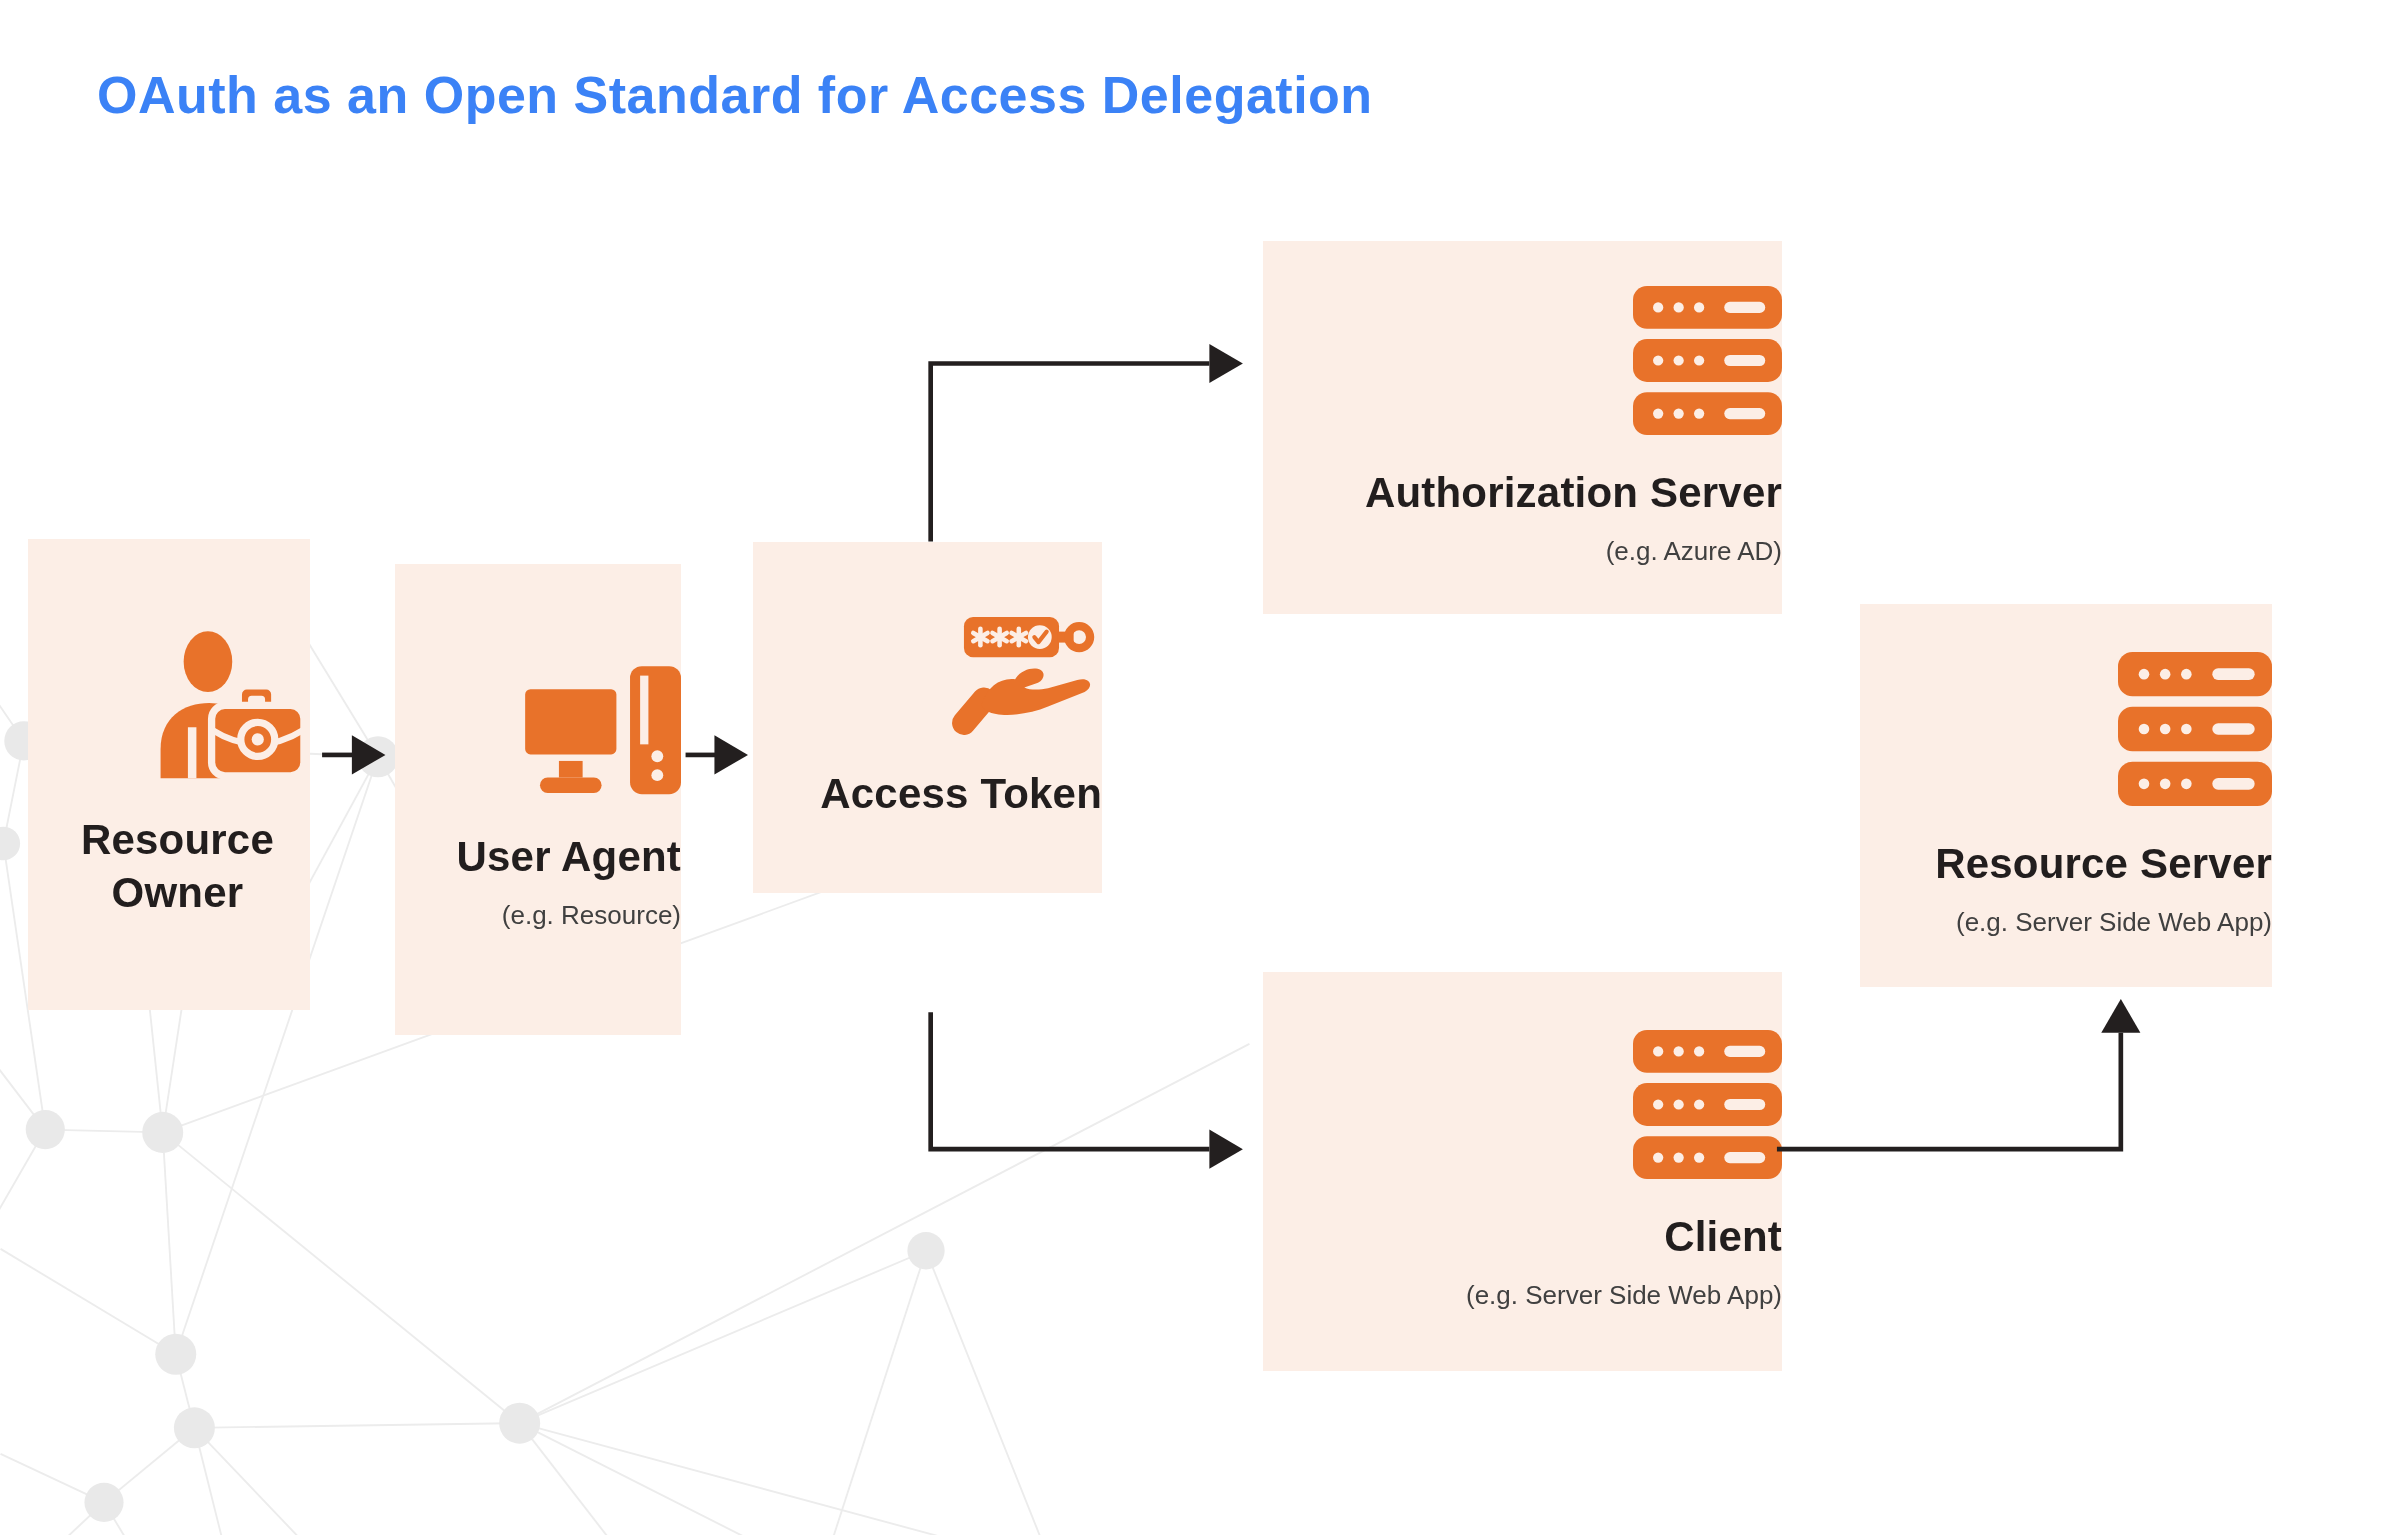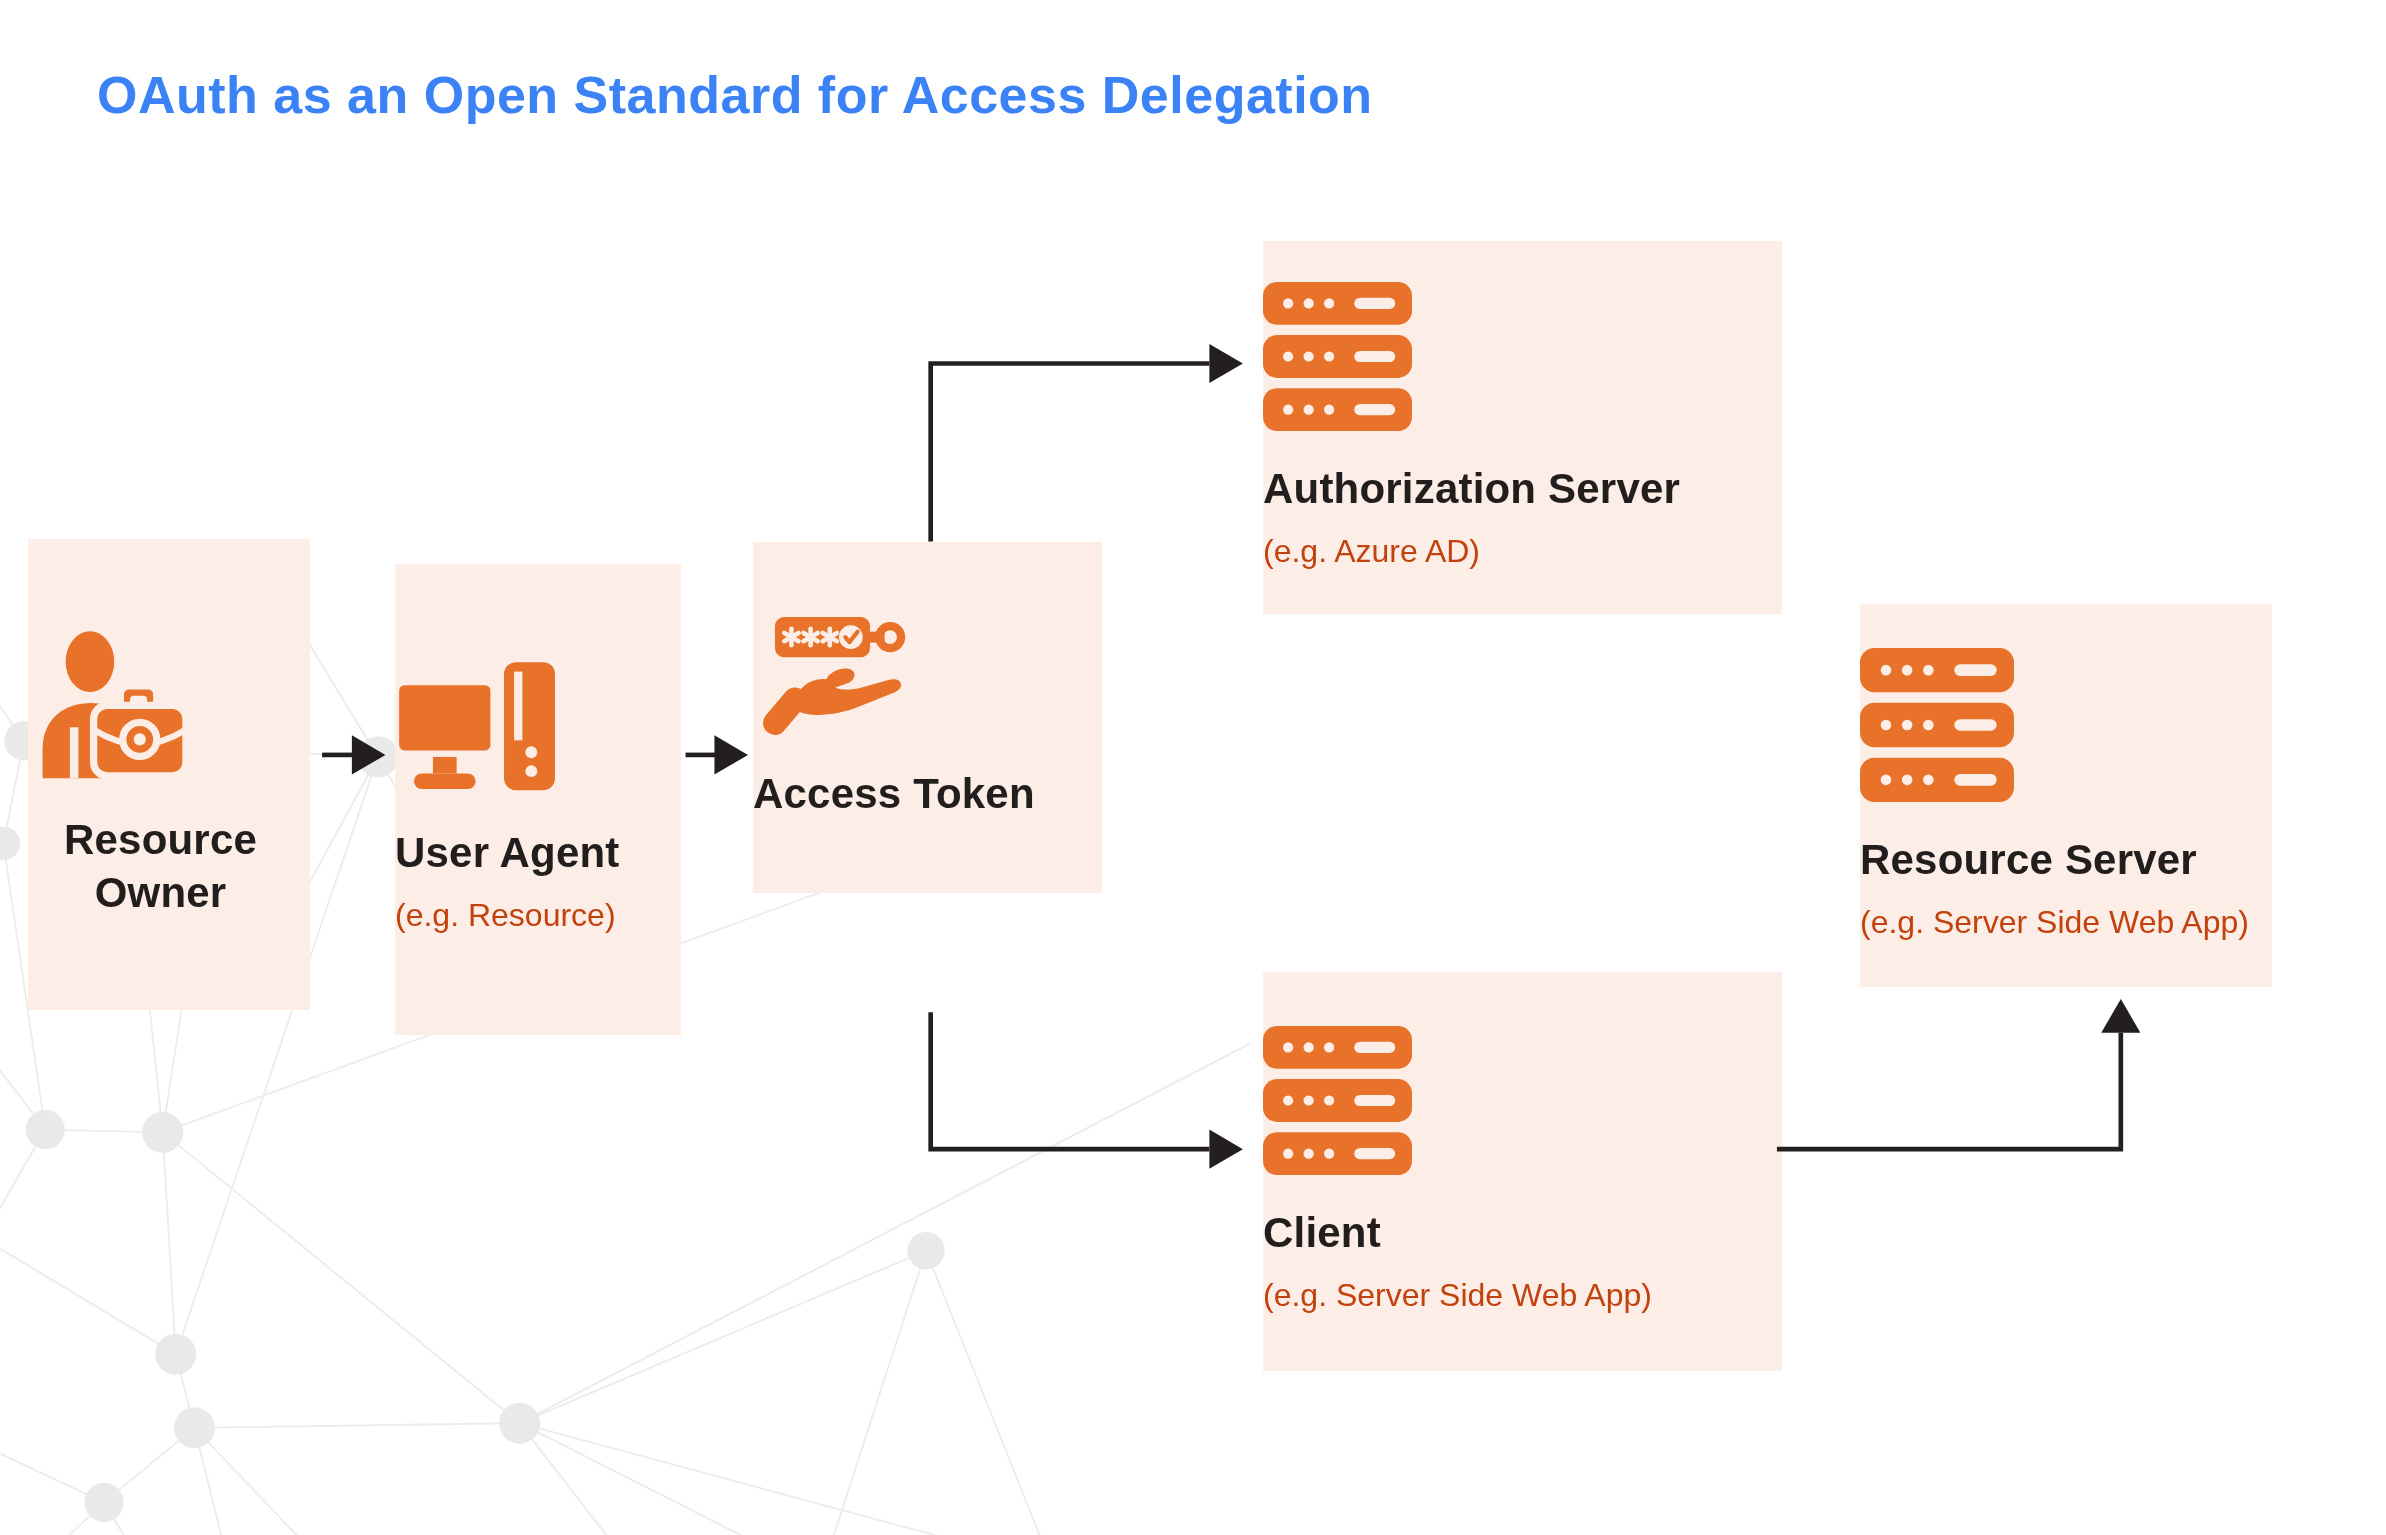--- a/index.html
+++ b/index.html
@@ -3,25 +3,25 @@
 <meta charset="utf-8">
 <style>
   html,body{margin:0;padding:0;background:#ffffff;}
   body{width:2387px;height:1535px;position:relative;overflow:hidden;
        font-family:"Liberation Sans", sans-serif;}
   .stage{position:absolute;left:0;top:0;width:2387px;height:1535px;}
   svg.layer{position:absolute;left:0;top:0;}
   #title{position:absolute;left:97px;top:65px;font-size:52px;font-weight:700;
          color:#3b82f6;letter-spacing:0.5px;white-space:nowrap;}
   .node{position:absolute;background:#FCEEE6;display:flex;flex-direction:column;
-        align-items:flex-start;justify-content:center;text-align:center;}
+        align-items:flex-end;justify-content:center;text-align:center;}
   .node .icon{display:block;margin-bottom:32px;line-height:0;}
   .label{font-size:42px;font-weight:600;color:#221E1E;line-height:1.24;
          letter-spacing:0.2px;max-width:94%;}
-  .sublabel{font-size:32px;font-weight:400;color:#c2410c;line-height:1.3;
+  .sublabel{font-size:26px;font-weight:400;color:#404040;line-height:1.3;
             margin-top:16px;white-space:nowrap;}
   .sublabel:empty{display:none;}
   
   .n-ro{left:28px;  top:539px;  width:282px; height:471px;}
   .n-ua{left:395px; top:564px;  width:286px; height:471px;}
   .n-at{left:753px; top:542px;  width:349px; height:351px;}
   .n-as{left:1263px;top:241px;  width:519px; height:373px;}
   .n-cl{left:1263px;top:972px; width:519px; height:399px;}
   .n-rs{left:1860px;top:604px;  width:412px; height:383px;}
 </style>

